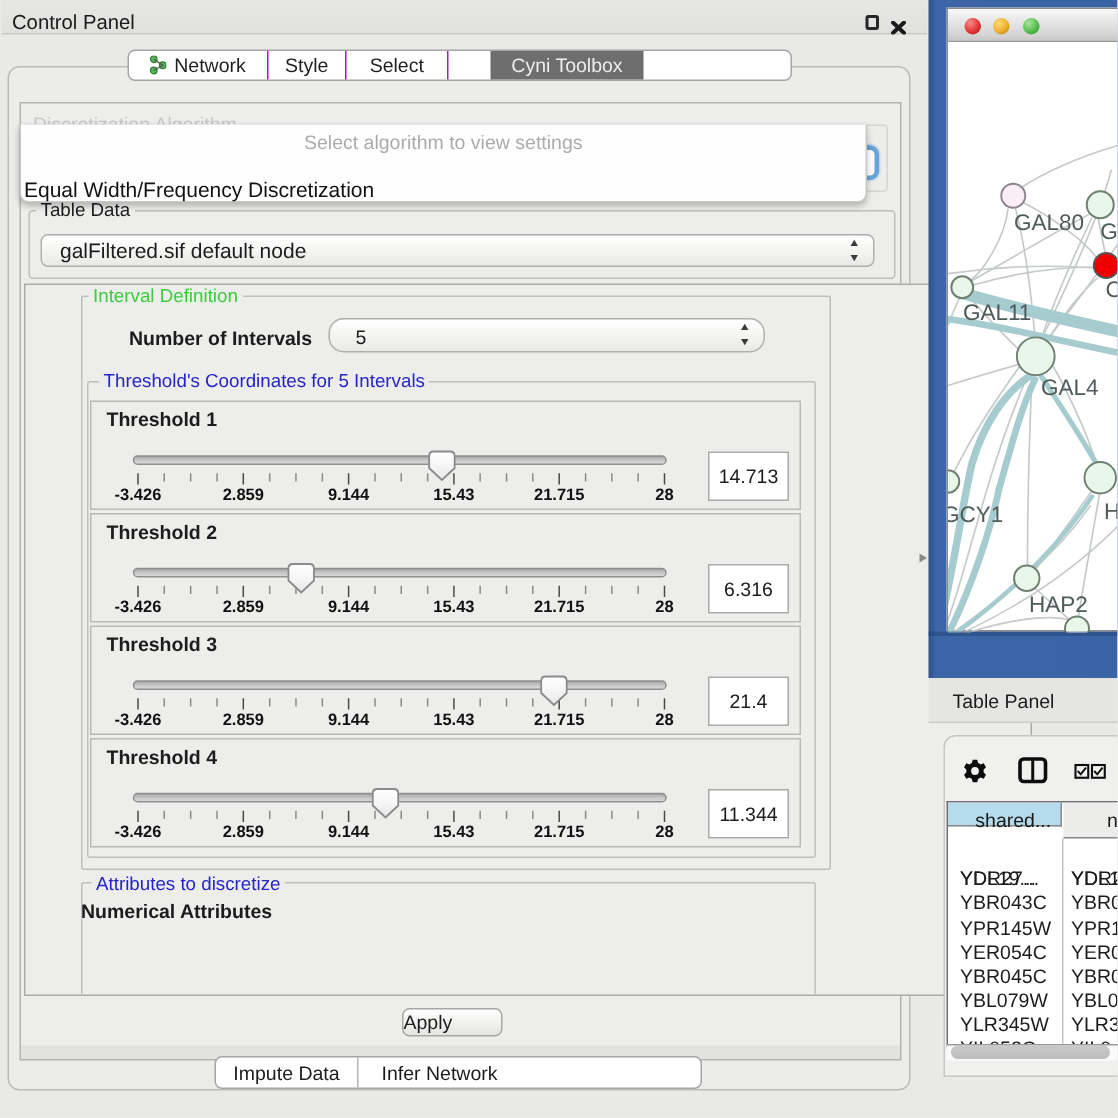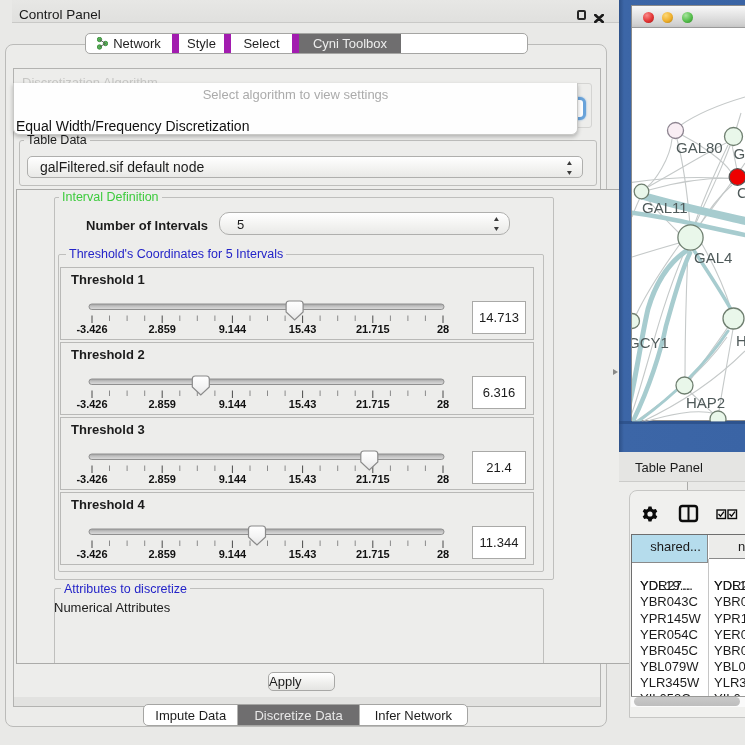--- a/index.html
+++ b/index.html
@@ -2,33 +2,33 @@
 <html><head>
 <meta charset="utf-8">
 <style>
 * { margin:0; padding:0; box-sizing:border-box; }
 html,body { width:745px; height:745px; overflow:hidden; }
 body { font-family:"Liberation Sans", sans-serif; position:relative; background:#E9E9E7; font-size:13px; color:#1c1c1c; }
 .abs { position:absolute; }
 
 
 #leftwin { left:0; top:0; width:619px; height:745px; background:#E9E9E7; }
-#titlebar { left:12px; top:0; width:617px; height:23px; background:linear-gradient(#E7E7E5,#E0E0DE); border-bottom:1px solid #C9C9C7; }
+#titlebar { left:1px; top:0; width:617px; height:23px; background:linear-gradient(#E7E7E5,#E0E0DE); border-bottom:1px solid #C9C9C7; }
 #titlebar .t { position:absolute; left:7px; top:7px; font-size:13.5px; color:#1a1a1a; }
 #floatbtn { left:577px; top:10px; width:9px; height:10px; border:2px solid #262626; border-radius:2px; }
 #closex { left:594px; top:11px; width:10px; height:9px; }
 
 #outerpanel { left:5px; top:44px; width:602px; height:683px; background:#ECECEA; border:1px solid #BBBBB9; border-radius:8px; }
 #innerpanel { left:13px; top:68px; width:588px; height:639px; background:#EDEDEB; border:1px solid #B3B3B1; }
 
 
 #toptabs { left:85px; top:33px; width:443px; height:21px; background:#fff; border:1px solid #A5A5A3; border-radius:5px; display:flex; z-index:30; }
-#toptabs .tab { height:100%; display:flex; align-items:center; justify-content:center; font-size:13px; color:#1f1f1f; border-right:7px solid #a21caf; }
+#toptabs .tab { height:100%; display:flex; align-items:center; justify-content:center; font-size:13px; color:#1f1f1f; border-right:1px solid #a21caf; }
 #toptabs .tab:last-child { border-right:none; }
-#toptabs .sel { background:#6F6E6F; color:#EDEDED; border-right:none; }
+#toptabs .sel { background:#6F6E6F; color:#EDEDED; border-right:none;margin-left:28px; }
 
 
 #ghostlabel { left:22px; top:75px; font-size:13px; color:#C7C7C5; z-index:5; }
 #ghostbox { left:14px; top:83px; width:578px; height:45px; border:1px solid #D4D4D2; border-radius:3px; z-index:4; }
 #bluecombo { left:560px; top:97px; width:26px; height:23px; border:3px solid #69A3DA; border-radius:6px; background:#fff; box-shadow:0 0 2px #6FA7DC; z-index:6; }
 #popup { left:13px; top:83px; width:565px; height:52px; background:#FEFEFE; border:1px solid #C9C9C7; border-top:none; border-radius:0 0 6px 6px; box-shadow:0 2px 4px rgba(0,0,0,0.25); z-index:20; }
 #popup .r1 { position:absolute; left:0; top:4px; width:100%; text-align:center; color:#ABABAB; font-size:13px; }
 #popup .r2 { position:absolute; left:2px; top:19px; font-weight:bold; color:#111; font-size:14px; }
 #popup .r3 { position:absolute; left:2px; top:35px; color:#111; font-size:14px; }
 
@@ -69,21 +69,21 @@
 #netwin { left:631px; top:5px; width:114px; height:416px; background:#fff; border:1px solid #8B8B8B; border-right:none; }
 #nettitle { left:0; top:0; width:114px; height:22px; background:linear-gradient(#F8F8F8,#D2D2D2 85%,#C6C6C6); border-bottom:1px solid #9A9A9A; }
 .light { position:absolute; top:5.5px; width:11px; height:11px; border-radius:50%; }
 #netshadow { left:619px; top:421px; width:126px; height:3px; background:#24457A; opacity:0.55; }
 
 #tpbar { left:619px; top:452px; width:126px; height:30px; background:#E5E5E3; border-bottom:1px solid #CCCCCA; }
 #tpbar .t { position:absolute; left:16px; top:8px; font-size:13px; }
 #tpanel { left:629px; top:490px; width:130px; height:228px; background:#F0F0EE; border:1px solid #C6C6C4; border-radius:8px 0 0 0; }
 
 #tbl { left:631px; top:534px; width:114px; height:164px; background:#fff; border:1px solid #6E6E6E; border-right:none; overflow:hidden;}
-#th1 { position:absolute; left:0; top:0; width:76px; height:28px; background:#B5DCEC; border-right:1px solid #8A8A8A; border-bottom:1px solid #8A8A8A; text-align:center; text-indent:12px; line-height:24px; font-size:13px; color:#1a1a1a;}
+#th1 { position:absolute; left:0; top:0; width:76px; height:16px; background:#B5DCEC; border-right:1px solid #8A8A8A; border-bottom:1px solid #8A8A8A; text-align:center; text-indent:12px; line-height:24px; font-size:13px; color:#1a1a1a;}
 #th2 { position:absolute; left:77px; top:0; width:40px; height:24px; background:#ECECEA; border-bottom:1px solid #8A8A8A; font-size:13px; line-height:24px; }
 #tbl .colsep { position:absolute; left:76px; top:24px; width:1px; height:140px; background:#C6C6C6; }
 #tbl .row { position:absolute; left:0; width:114px; height:16.2px; font-size:13px; }
 #tbl .row .c1 { position:absolute; left:8px; top:1px; }
 #tbl .row .c2 { position:absolute; left:82px; top:1px; }
 #hsb { left:631px; top:696px; width:114px; height:11px; background:#FAFAFA; border-top:1px solid #999997; z-index:5;}
 #hsbthumb { left:634px; top:697px; width:106px; height:9px; background:linear-gradient(#C9C9C9,#BDBDBD); border-radius:5px; z-index:6;}
 </style>
 </head>
 <body>
@@ -166,21 +166,21 @@
       <span class="name">Threshold 4</span>
       <div class="valbox">11.344</div>
     <svg class="sliders" width="472" height="71">
         <use href="#sliderbase"></use>
         <path d="M187.5,44 L187.5,36 Q187.5,33 190.5,33 L201.5,33 Q204.5,33 204.5,36 L204.5,44 L196,52 Z" fill="url(#thumbgrad)" stroke="#8A8A8A" stroke-width="1.2"></path>
       </svg>
     </div>
 
   <div class="group" style="left:37px; top:398px; width:490px; height:120px;"></div>
   <div class="glabel blue" style="left:44px; top:392px;">Attributes to discretize</div>
-  <div style="position:absolute; left:37px; top:410px; font-weight:normal; font-size:13px;">Numerical Attributes</div>
+  <div style="position:absolute; left:37px; top:410px; font-weight:bold; font-size:13px;">Numerical Attributes</div>
 </div>
 
 <svg width="0" height="0" style="position:absolute;">
   <defs>
     <linearGradient id="groovegrad" x1="0" y1="0" x2="0" y2="1">
       <stop offset="0" stop-color="#A2A2A2"></stop>
         <stop offset="0.5" stop-color="#C6C6C6"></stop>
         <stop offset="1" stop-color="#DCDCDC"></stop>
     </linearGradient>
     <linearGradient id="thumbgrad" x1="0" y1="0" x2="0" y2="1">
@@ -219,21 +219,20 @@
       <text x="382.0" y="65" text-anchor="middle" font-size="11" font-weight="bold" fill="#111" font-family="Liberation Sans">28</text>
     </g>
   </defs>
 </svg>
 
 <div class="abs" style="left:14px; top:697px; width:586px; height:9px; background:#E2E2E0; z-index:2;"></div>
 <div class="abs" style="left:613px; top:369px; width:0; height:0; border-top:3px solid transparent; border-bottom:3px solid transparent; border-left:5px solid #8A8A88;"></div>
 <div class="abs" id="applybtn">Apply</div>
 <div class="abs" id="bottabs">
   <div class="tab" style="width:95px;">Impute Data</div>
-  <div class="tab sel" style="width:122px;">Discretize Data</div>
   <div class="tab" style="width:108px;">Infer Network</div>
 </div>
 
 <div class="abs" id="blue"></div>
 <div class="abs" id="netwin">
   <div class="abs" id="nettitle"></div>
   <div class="light" style="left:11px; background:radial-gradient(circle at 35% 30%, #F98A8A, #E33535 55%, #9E1515);"></div>
   <div class="light" style="left:30px; background:radial-gradient(circle at 35% 30%, #FCD878, #EFAF2B 55%, #A8770E);"></div>
   <div class="light" style="left:50px; background:radial-gradient(circle at 35% 30%, #A8E49E, #55BE4C 55%, #2E8327);"></div>
   <svg width="113" height="393" viewBox="632 28 113 393" style="position:absolute; left:0; top:23px;">

